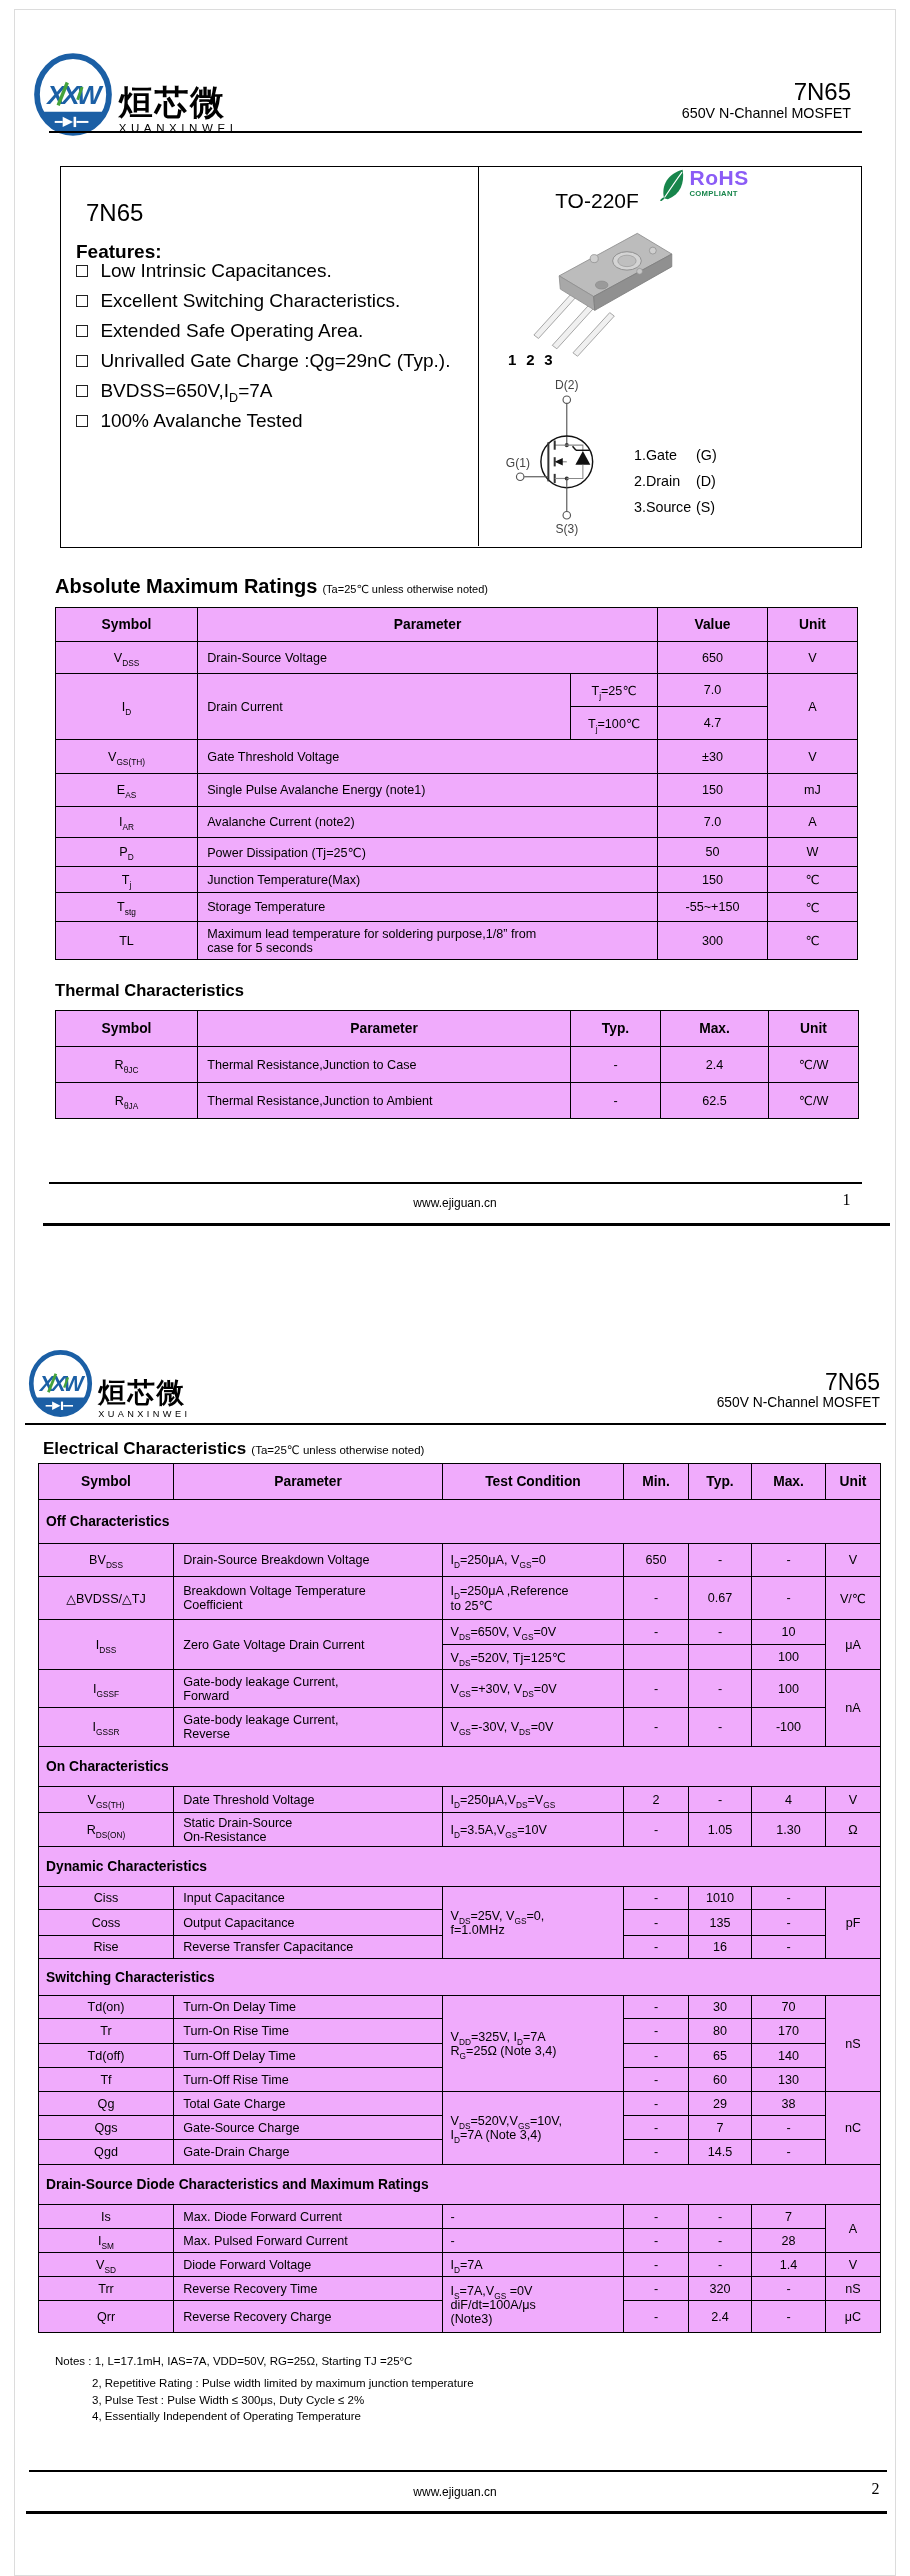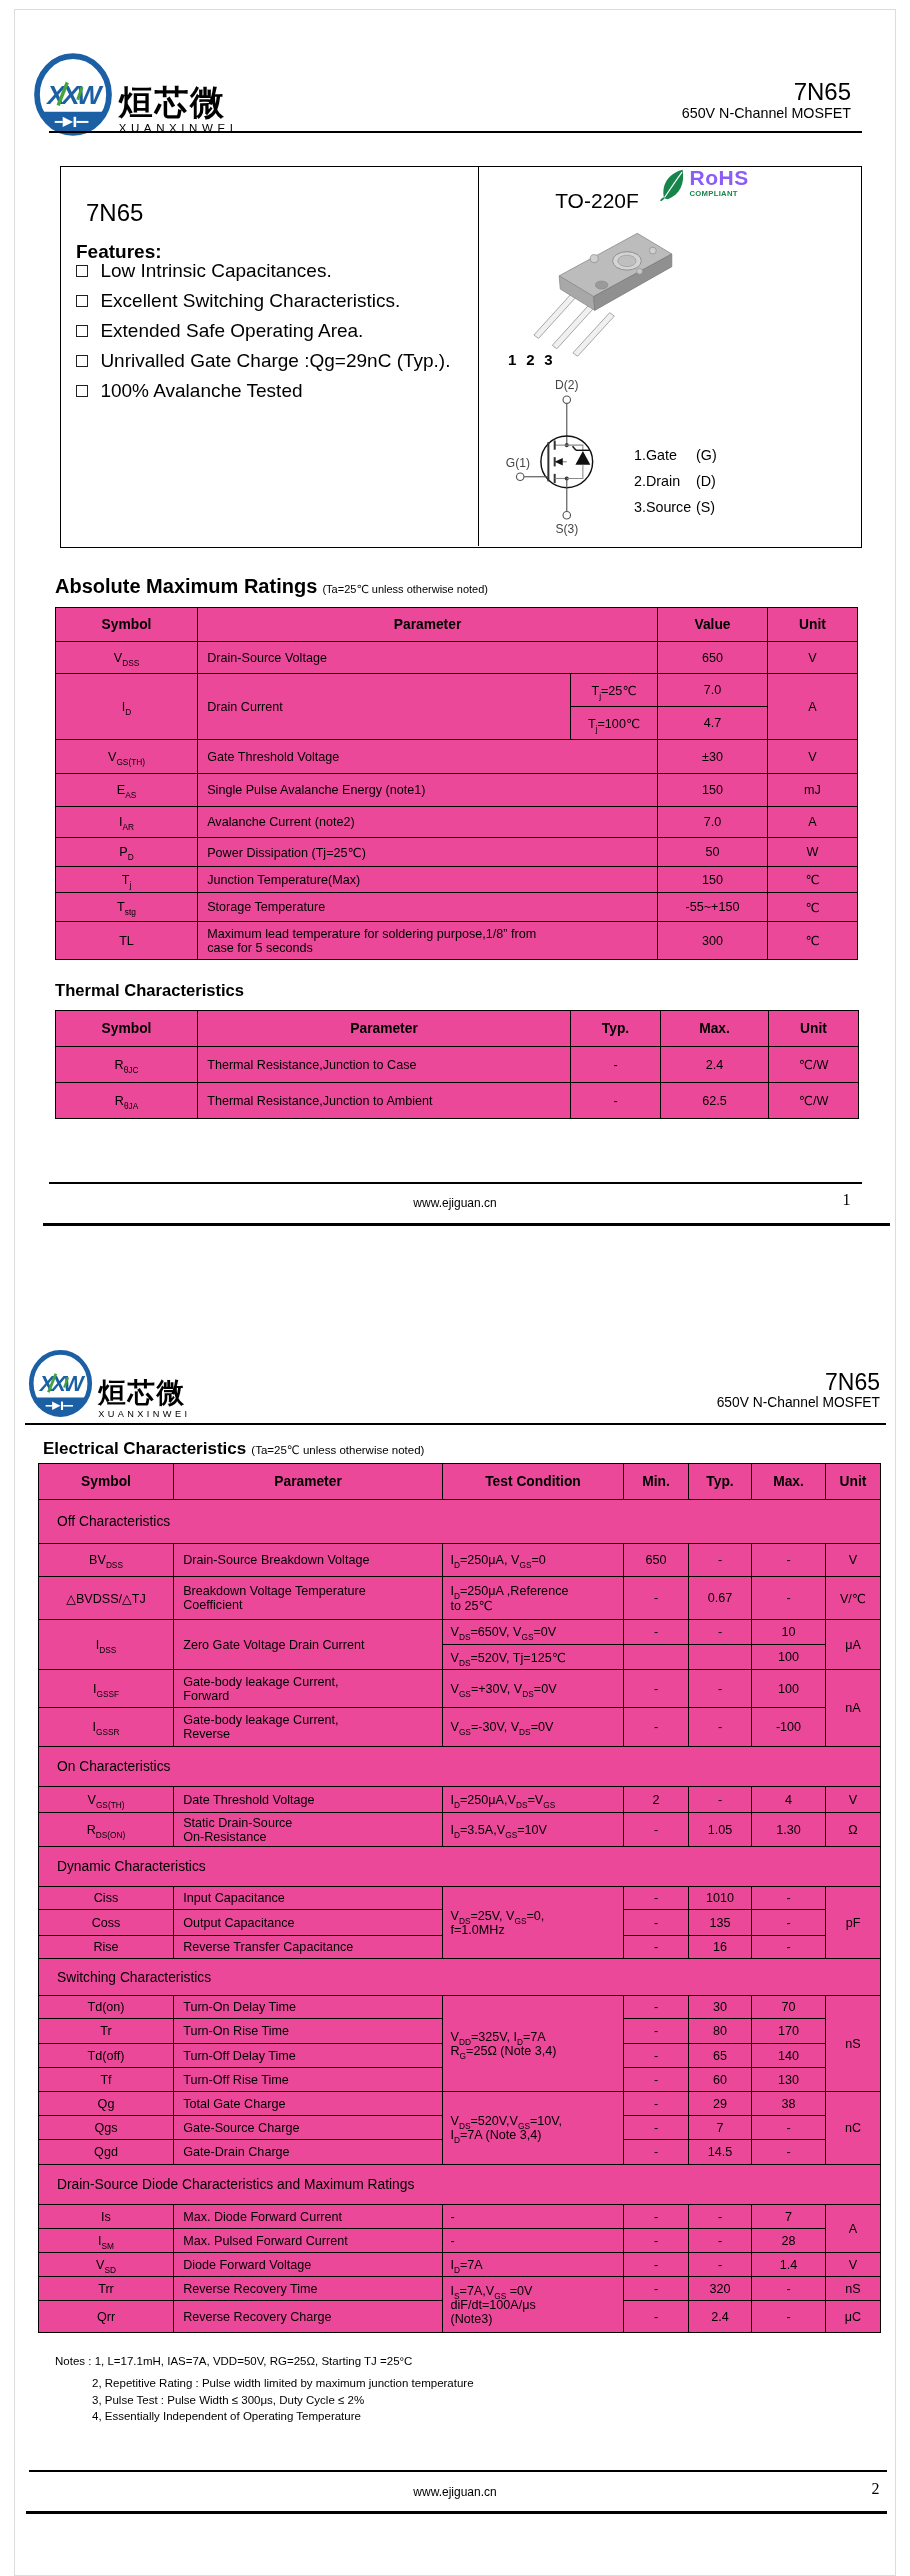--- a/index.html
+++ b/index.html
@@ -42,27 +42,27 @@
   .pinlist .row { display:flex; height:26px; align-items:center; }
   .pinlist .nm { width:62px; }
 
   
   .sect-head { position:absolute; display:flex; align-items:baseline; white-space:nowrap; }
   .sect-title { font-weight:bold; }
   .sect-note { font-weight:normal; margin-left:5.2px; }
 
   
   table.t { position:absolute; border-collapse:collapse; table-layout:fixed;
-            border:1.7px solid #000; background:#ec4899; }
+            border:1.7px solid #000; background:#f0abfc; }
   table.t td { border:solid #000; border-width:1.7px 1.1px; font-size:12.6px; text-align:center;
                vertical-align:middle; padding:1.1px 3.4px; white-space:pre-line; overflow:hidden; }
   table.t tr.hd td { font-weight:bold; font-size:13.8px; }
   table.t td.pl { text-align:left; padding-left:9.2px; }
   table.t td.cnd { text-align:left; padding-left:7.5px; }
-  table.t tr.sec td { text-align:left; font-weight:normal; font-size:13.8px; padding-left:18px; }
+  table.t tr.sec td { text-align:left; font-weight:bold; font-size:13.8px; padding-left:7px; }
   sub { font-size:66%; line-height:0; }
 
   .note-line { position:absolute; font-size:11.5px; white-space:nowrap; }
   .ft-url { position:absolute; left:0; width:910px; text-align:center; font-size:12px; }
   .ft-num { position:absolute; font-family:"Liberation Serif","DejaVu Serif",serif; font-size:16px; text-align:center; }
 </style>
 </head>
 <body>
 
 <div class="doc">
@@ -106,20 +106,24 @@
         <span class="feat-box"></span>
         <span class="feat-txt">Excellent Switching Characteristics.</span>
       </div>
     <div class="feat-row">
         <span class="feat-box"></span>
         <span class="feat-txt">Extended Safe Operating Area.</span>
       </div>
     <div class="feat-row">
         <span class="feat-box"></span>
         <span class="feat-txt">Unrivalled Gate Charge :Qg=29nC (Typ.).</span>
+      </div>
+    <div class="feat-row">
+        <span class="feat-box"></span>
+        <span class="feat-txt">BVDSS=650V,I<sub>D</sub>=7A</span>
       </div>
     <div class="feat-row">
         <span class="feat-box"></span>
         <span class="feat-txt">100% Avalanche Tested</span>
       </div>
   </div>
 
   <div class="abs" style="left:505px; top:189px; width:184px; text-align:center; font-size:21px;">TO-220F</div>
 
   <div class="rohs" style="left:660px; top:168px;">

